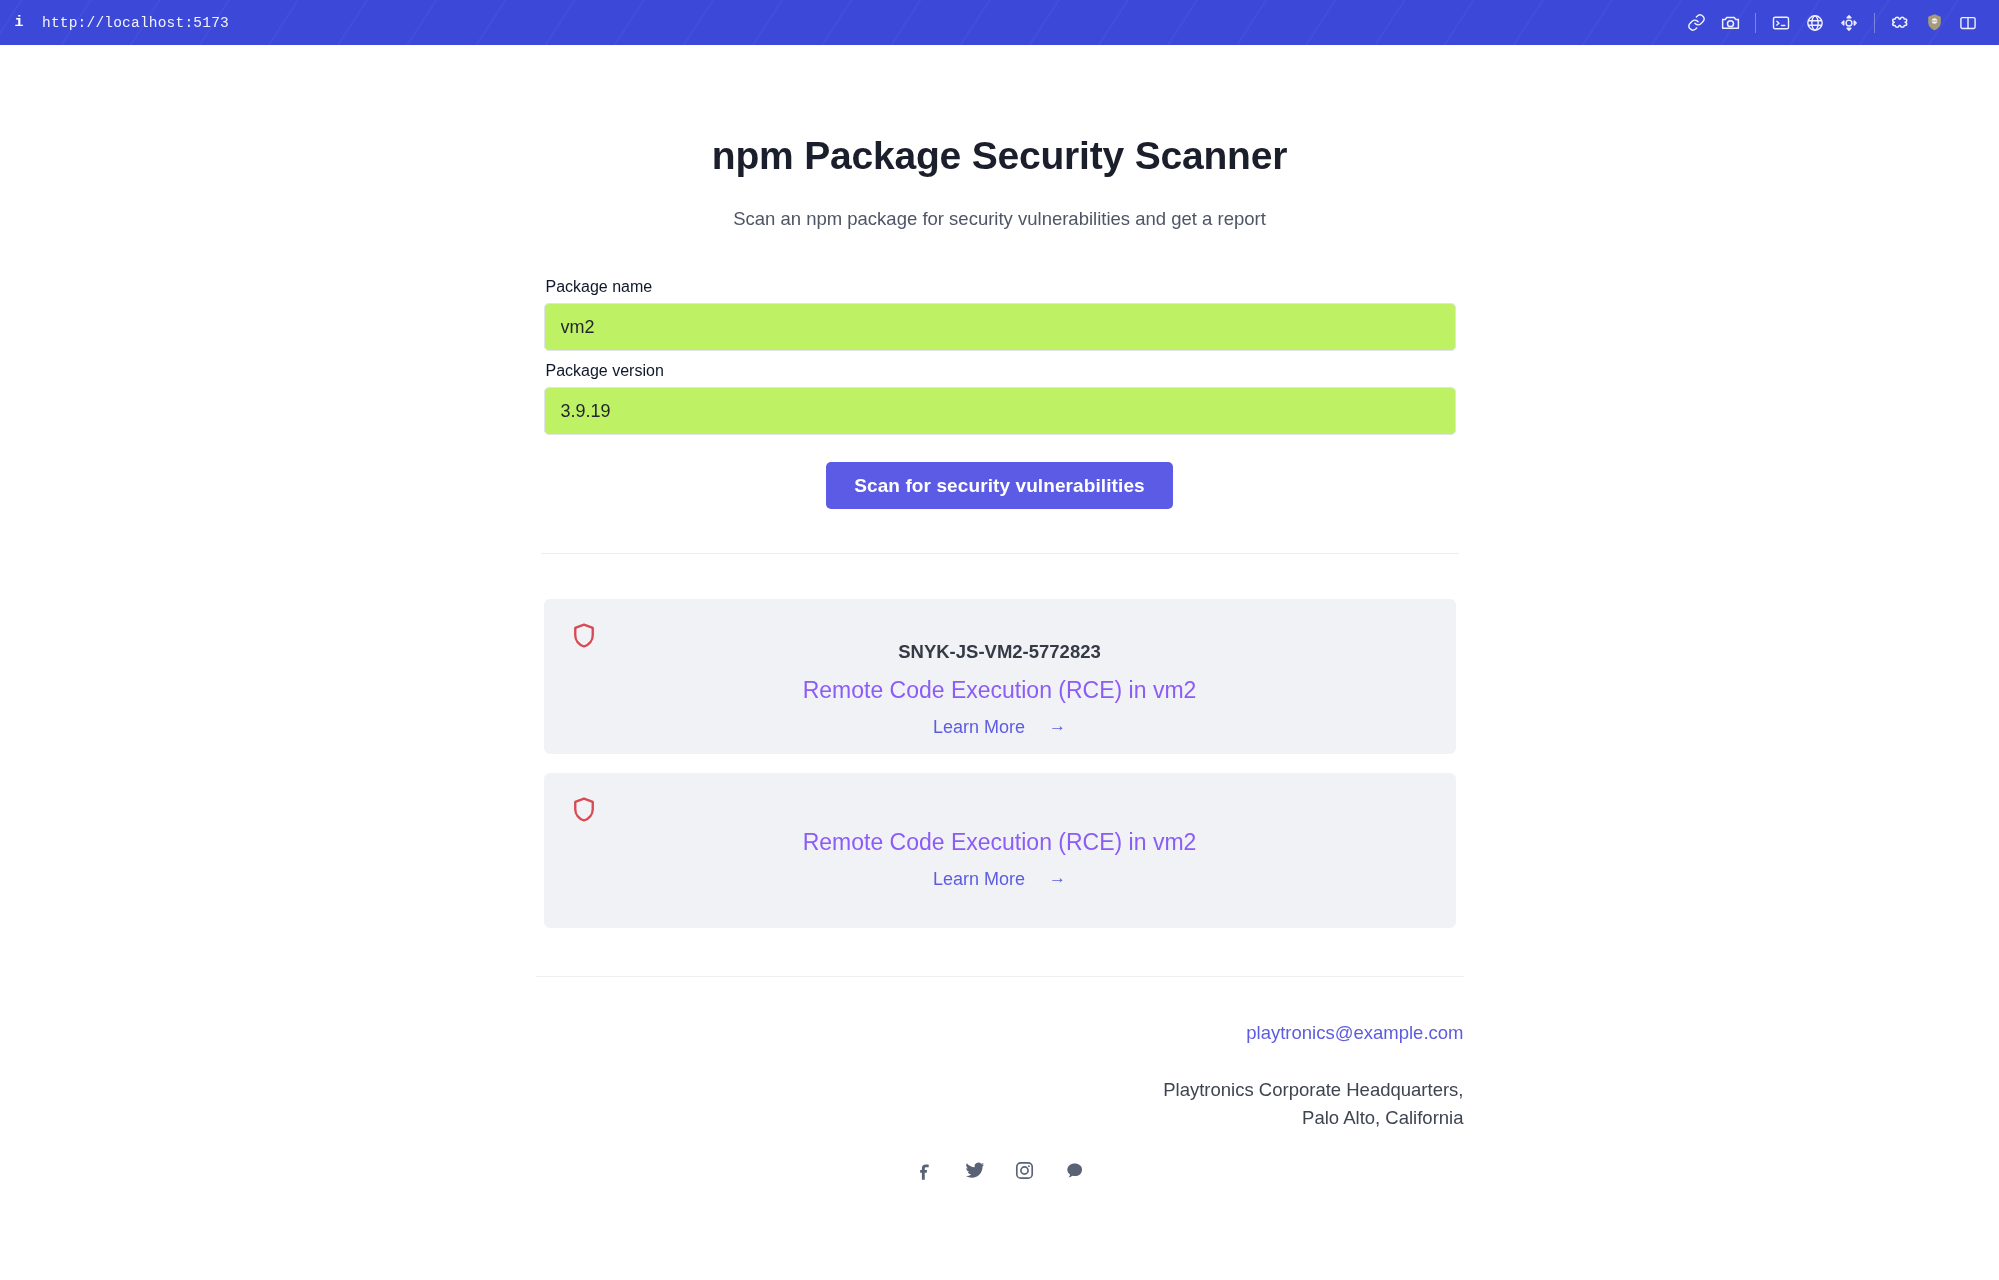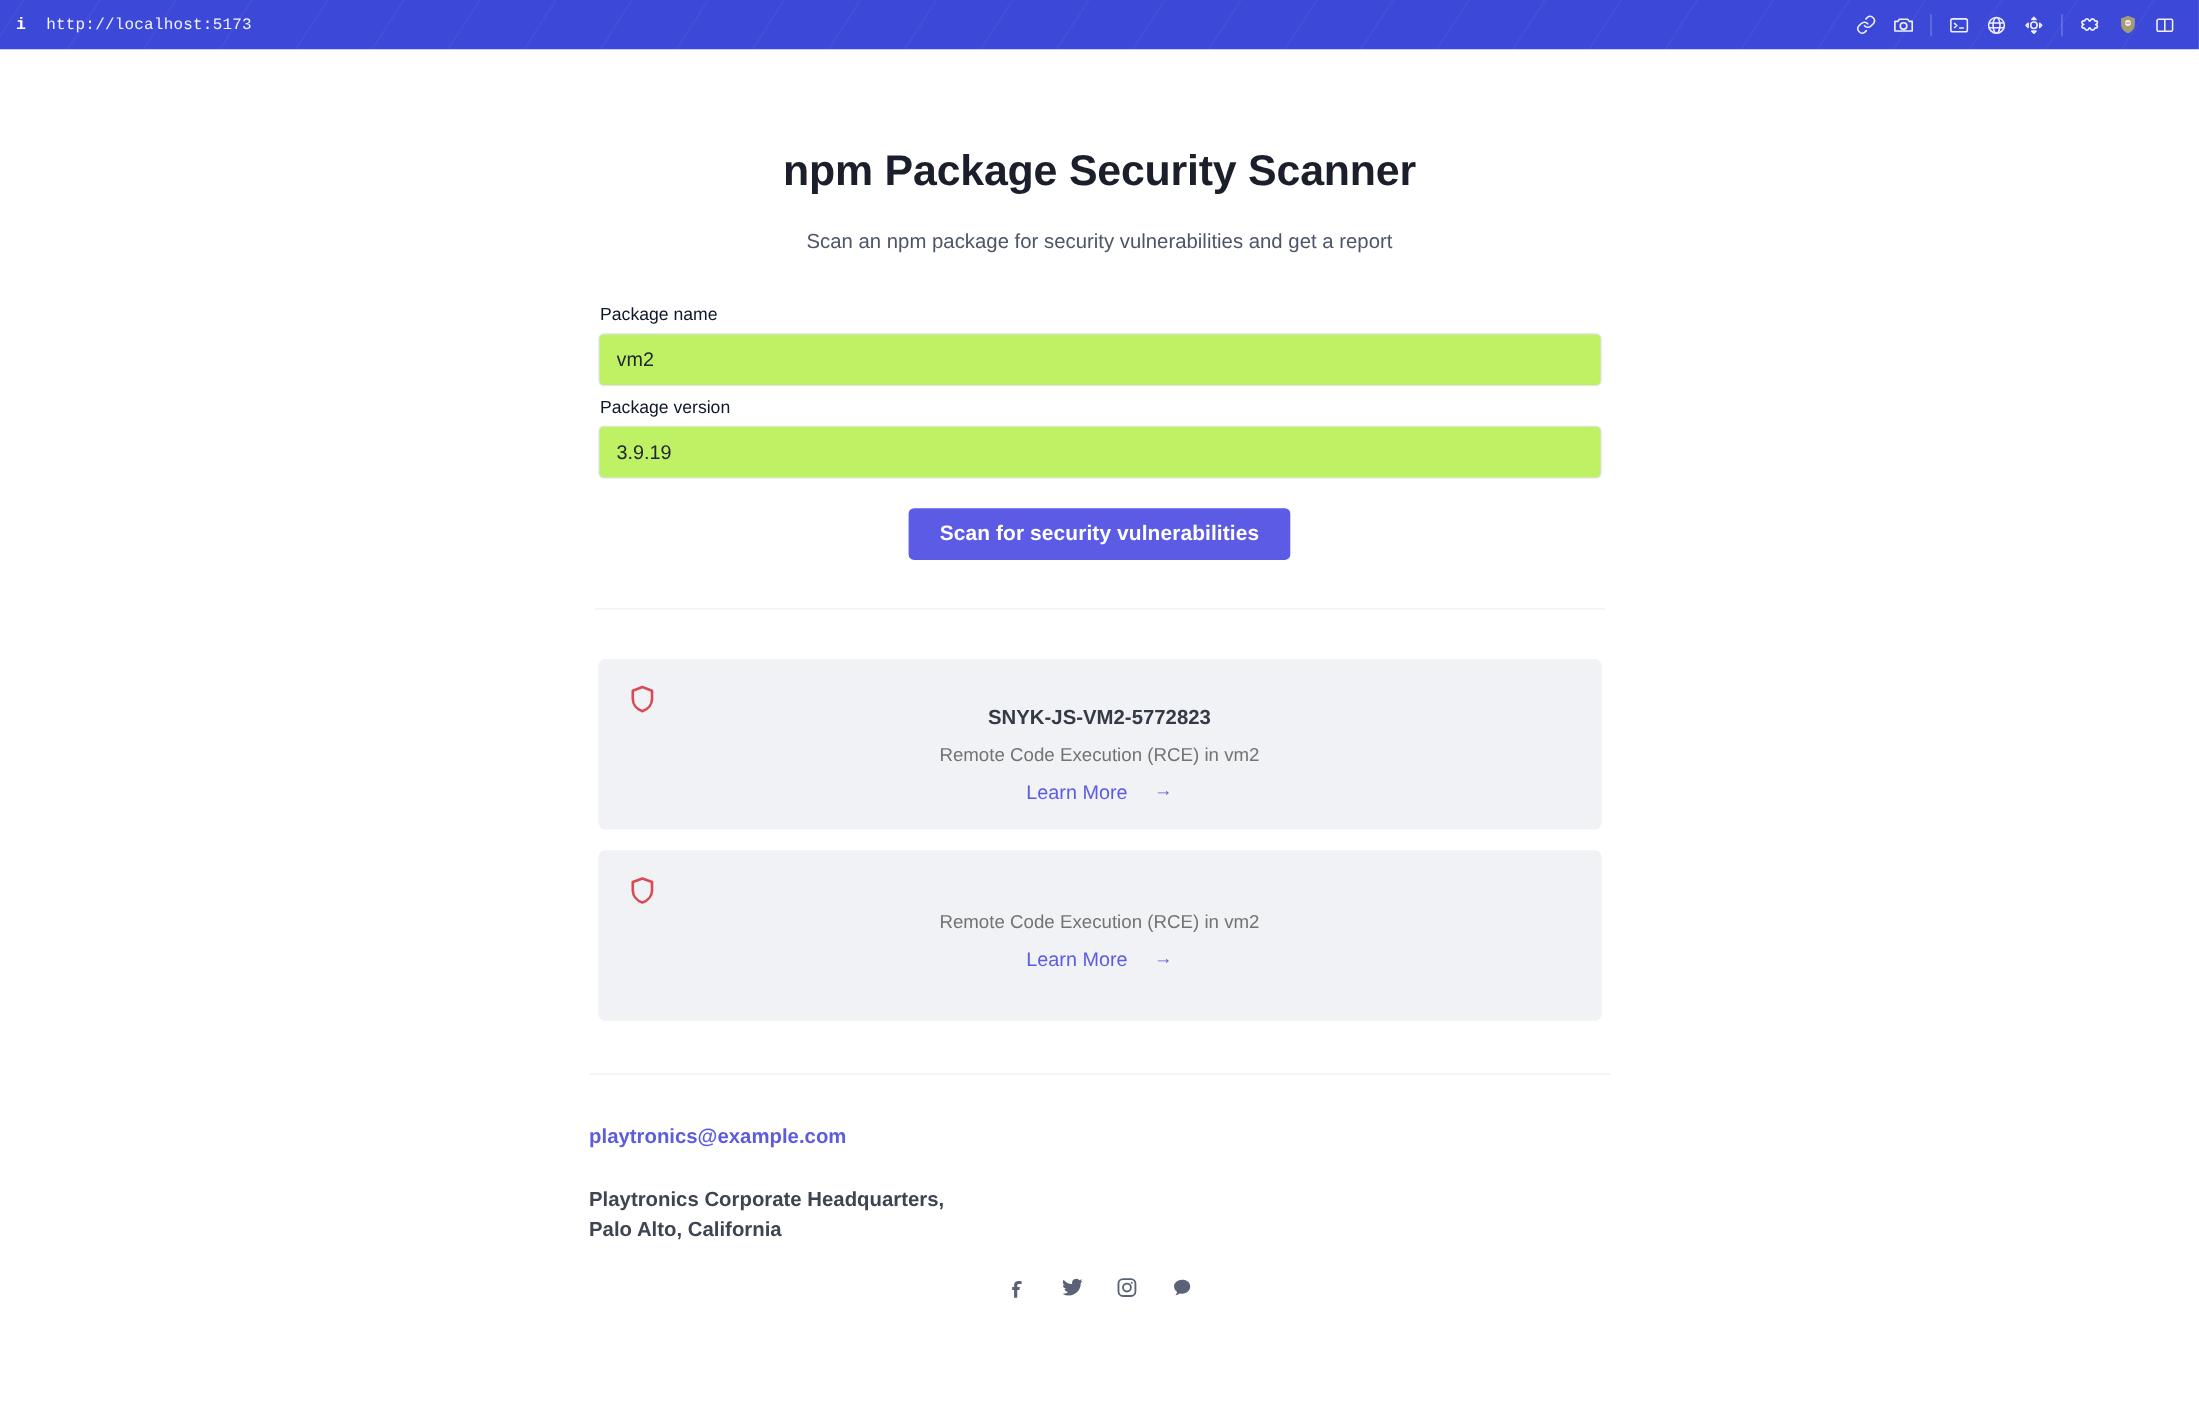--- a/index.html
+++ b/index.html
@@ -115,37 +115,37 @@
   }
   .vuln-body {
     position: absolute; left: 0; right: 0; top: 42px;
     text-align: center;
   }
   .vuln-id {
     font-size: 18.5px; font-weight: bold; color: #343a46;
     margin: 0;
   }
   .vuln-desc {
-    font-size: 17px; color: #737373;
+    font-size: 23px; color: #8b5cf6;
     margin: 14px 0 0 0;
   }
   .vuln-link {
     display: inline-flex; align-items: flex-start; gap: 24px;
     margin-top: 13px;
     font-size: 18px; color: #5d5ce0;
     text-decoration: none; cursor: pointer;
   }
   .vuln-link .arrow { font-size: 17px; line-height: 1; }
 
   hr.sep2 {
     border: none; border-top: 1px solid #eceef1;
     margin: 48px 0 0 0;
   }
 
-  .footer { text-align: left; padding-top: 45px; font-weight: bold; }
+  .footer { text-align: right; padding-top: 45px; }
   .footer-email {
     font-size: 18.5px; color: #5d5ce0; text-decoration: none;
     cursor: pointer;
   }
   .footer-addr {
     font-size: 18.5px; color: #3e4450; margin: 32px 0 0 0;
     line-height: 1.52;
   }
   .social-row {
     display: flex; justify-content: center; align-items: center;

